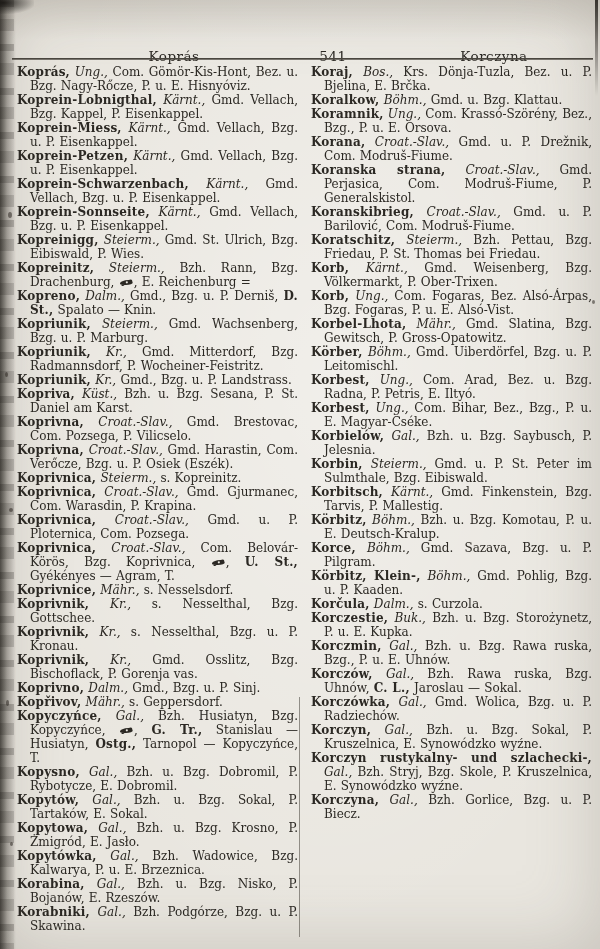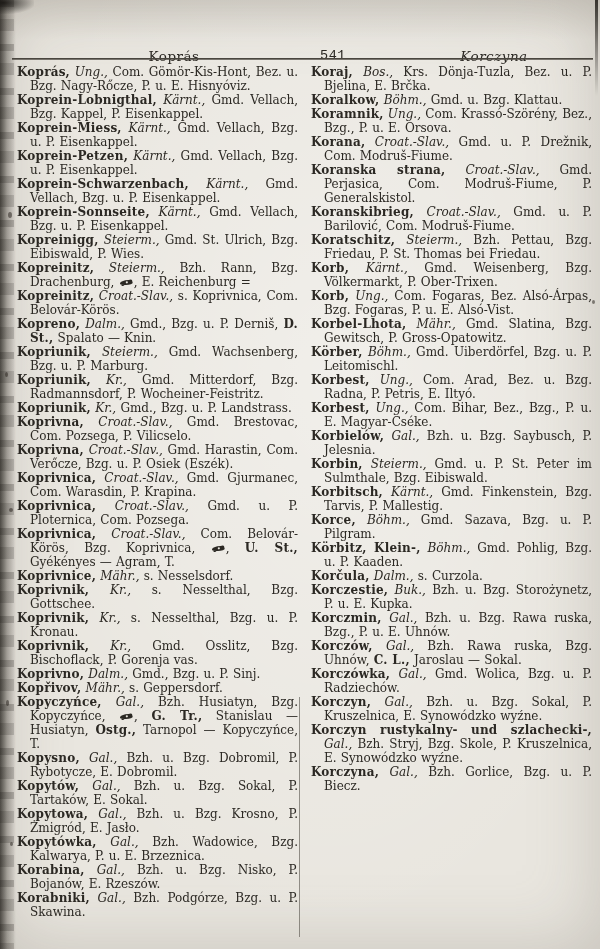--- a/index.html
+++ b/index.html
@@ -26,22 +26,22 @@
   }
   .corner-smudge-tl { position:absolute; left:0; top:0; width:34px; height:14px;
     background: radial-gradient(ellipse at 10% 20%, rgba(20,18,15,0.85), rgba(20,18,15,0) 75%); }
   .edge-right-top { position:absolute; right:2px; top:0; width:3px; height:96px;
     background: linear-gradient(to bottom, rgba(30,27,22,0.85), rgba(30,27,22,0)); }
   .speck { position:absolute; background:rgba(45,40,34,0.55); border-radius:50%; }
   
   .runhead { position:absolute; top:48px; left:0; width:100%; height:16px; font-size:13.5px;margin-left:32px; }
   .runhead span { position:absolute; transform:translateX(-50%); white-space:nowrap; letter-spacing:.5px; }
   .rh-left { left:142px; }
-  .rh-center { left:301px;font-family:Liberation Mono, monospace; }
-  .rh-right { left:462px;font-style:italic; }
+  .rh-center { left:301px; }
+  .rh-right { left:462px; }
   .head-rule { position:absolute; top:58px; left:12px; width:581px; height:2px;
     background: linear-gradient(to bottom, #4a463f 55%, rgba(74,70,63,0.35)); }
   
   .columns { position:absolute; top:65px; left:17px; width:576px; display:flex; gap:13px; }
   .column { width:281px; }
   .col-divider { position:absolute; left:299px; top:697px; width:1px; height:240px; background:rgba(70,66,58,0.55); }
   p.entry {
     margin:0; font-size:12px; line-height:14px;
     text-align: justify; text-justify: inter-word;
     text-indent:-13px; padding-left:13px;
@@ -80,27 +80,28 @@
         <p class="entry"><span class="seg-b">Koprein-Lobnigthal,</span><span class="seg-i"> Kärnt.,</span><span class="seg-r"> Gmd. Vellach, Bzg. Kappel, P. Eisenkappel.</span></p>
         <p class="entry"><span class="seg-b">Koprein-Miess,</span><span class="seg-i"> Kärnt.,</span><span class="seg-r"> Gmd. Vellach, Bzg. u. P. Eisenkappel.</span></p>
         <p class="entry"><span class="seg-b">Koprein-Petzen,</span><span class="seg-i"> Kärnt.,</span><span class="seg-r"> Gmd. Vellach, Bzg. u. P. Eisenkappel.</span></p>
         <p class="entry"><span class="seg-b">Koprein-Schwarzenbach,</span><span class="seg-i"> Kärnt.,</span><span class="seg-r"> Gmd. Vellach, Bzg. u. P. Eisenkappel.</span></p>
         <p class="entry"><span class="seg-b">Koprein-Sonnseite,</span><span class="seg-i"> Kärnt.,</span><span class="seg-r"> Gmd. Vellach, Bzg. u. P. Eisenkappel.</span></p>
         <p class="entry"><span class="seg-b">Kopreinigg,</span><span class="seg-i"> Steierm.,</span><span class="seg-r"> Gmd. St. Ulrich, Bzg. Eibiswald, P. Wies.</span></p>
         <p class="entry"><span class="seg-b">Kopreinitz,</span><span class="seg-i"> Steierm.,</span><span class="seg-r"> Bzh. Rann, Bzg. Drachenburg, </span><span class="icon-horn"><svg viewBox="0 0 22 12" xmlns="http://www.w3.org/2000/svg">
               <path fill="#2b2823" d="M3 9 Q1 9 1.5 7 Q2 5 5 4 Q9 2.5 14 2.5 Q19 2.5 20 5 Q21 7.5 17.5 8.6 Q13 10 8 9.6 Q5 9.4 3 9 Z M14 2.5 Q17 1 18.5 2 Q20 3 19 4.5 Z M4 9 Q2.5 10.5 4.5 11 Q7 11.5 8 9.6 Z"></path>
               <circle fill="#e9e6df" cx="11.5" cy="5.8" r="1.6"></circle>
             </svg></span><span class="seg-r">, E. Reichenburg =</span></p>
-        <p class="entry"><span class="seg-b">Kopreinitz,</span><span class="seg-i"> Croat.-Slav.,</span><span class="seg-r"> s. Koprivnica, Com. Belovár-Körös.</span></p>
         <p class="entry"><span class="seg-b">Kopreno,</span><span class="seg-i"> Dalm.,</span><span class="seg-r"> Gmd., Bzg. u. P. Derniš, </span><span class="seg-b">D. St.,</span><span class="seg-r"> Spalato — Knin.</span></p>
         <p class="entry"><span class="seg-b">Kopriunik,</span><span class="seg-i"> Steierm.,</span><span class="seg-r"> Gmd. Wachsenberg, Bzg. u. P. Marburg.</span></p>
         <p class="entry"><span class="seg-b">Kopriunik,</span><span class="seg-i"> Kr.,</span><span class="seg-r"> Gmd. Mitterdorf, Bzg. Radmannsdorf, P. Wocheiner-Feistritz.</span></p>
         <p class="entry"><span class="seg-b">Kopriunik,</span><span class="seg-i"> Kr.,</span><span class="seg-r"> Gmd., Bzg. u. P. Landstrass.</span></p>
+        <p class="entry"><span class="seg-b">Kopriva,</span><span class="seg-i"> Küst.,</span><span class="seg-r"> Bzh. u. Bzg. Sesana, P. St. Daniel am Karst.</span></p>
         <p class="entry"><span class="seg-b">Koprivna,</span><span class="seg-i"> Croat.-Slav.,</span><span class="seg-r"> Gmd. Brestovac, Com. Pozsega, P. Vilicselo.</span></p>
         <p class="entry"><span class="seg-b">Koprivna,</span><span class="seg-i"> Croat.-Slav.,</span><span class="seg-r"> Gmd. Harastin, Com. Verőcze, Bzg. u. P. Osiek (Eszék).</span></p>
+        <p class="entry"><span class="seg-b">Koprivnica,</span><span class="seg-i"> Steierm.,</span><span class="seg-r"> s. Kopreinitz.</span></p>
         <p class="entry"><span class="seg-b">Koprivnica,</span><span class="seg-i"> Croat.-Slav.,</span><span class="seg-r"> Gmd. Gjurmanec, Com. Warasdin, P. Krapina.</span></p>
         <p class="entry"><span class="seg-b">Koprivnica,</span><span class="seg-i"> Croat.-Slav.,</span><span class="seg-r"> Gmd. u. P. Ploternica, Com. Pozsega.</span></p>
         <p class="entry"><span class="seg-b">Koprivnica,</span><span class="seg-i"> Croat.-Slav.,</span><span class="seg-r"> Com. Belovár-Körös, Bzg. Koprivnica, </span><span class="icon-horn"><svg viewBox="0 0 22 12" xmlns="http://www.w3.org/2000/svg">
               <path fill="#2b2823" d="M3 9 Q1 9 1.5 7 Q2 5 5 4 Q9 2.5 14 2.5 Q19 2.5 20 5 Q21 7.5 17.5 8.6 Q13 10 8 9.6 Q5 9.4 3 9 Z M14 2.5 Q17 1 18.5 2 Q20 3 19 4.5 Z M4 9 Q2.5 10.5 4.5 11 Q7 11.5 8 9.6 Z"></path>
               <circle fill="#e9e6df" cx="11.5" cy="5.8" r="1.6"></circle>
             </svg></span><span class="seg-r">, </span><span class="seg-b">U. St.,</span><span class="seg-r"> Gyékényes — Agram, T.</span></p>
         <p class="entry"><span class="seg-b">Koprivnice,</span><span class="seg-i"> Mähr.,</span><span class="seg-r"> s. Nesselsdorf.</span></p>
         <p class="entry"><span class="seg-b">Koprivnik,</span><span class="seg-i"> Kr.,</span><span class="seg-r"> s. Nesselthal, Bzg. Gottschee.</span></p>
         <p class="entry"><span class="seg-b">Koprivnik,</span><span class="seg-i"> Kr.,</span><span class="seg-r"> s. Nesselthal, Bzg. u. P. Kronau.</span></p>
         <p class="entry"><span class="seg-b">Koprivnik,</span><span class="seg-i"> Kr.,</span><span class="seg-r"> Gmd. Osslitz, Bzg. Bischoflack, P. Gorenja vas.</span></p>
@@ -127,20 +128,21 @@
         <p class="entry"><span class="seg-b">Koratschitz,</span><span class="seg-i"> Steierm.,</span><span class="seg-r"> Bzh. Pettau, Bzg. Friedau, P. St. Thomas bei Friedau.</span></p>
         <p class="entry"><span class="seg-b">Korb,</span><span class="seg-i"> Kärnt.,</span><span class="seg-r"> Gmd. Weisenberg, Bzg. Völkermarkt, P. Ober-Trixen.</span></p>
         <p class="entry"><span class="seg-b">Korb,</span><span class="seg-i"> Ung.,</span><span class="seg-r"> Com. Fogaras, Bez. Alsó-Árpas, Bzg. Fogaras, P. u. E. Alsó-Vist.</span></p>
         <p class="entry"><span class="seg-b">Korbel-Lhota,</span><span class="seg-i"> Mähr.,</span><span class="seg-r"> Gmd. Slatina, Bzg. Gewitsch, P. Gross-Opatowitz.</span></p>
         <p class="entry"><span class="seg-b">Körber,</span><span class="seg-i"> Böhm.,</span><span class="seg-r"> Gmd. Uiberdörfel, Bzg. u. P. Leitomischl.</span></p>
         <p class="entry"><span class="seg-b">Korbest,</span><span class="seg-i"> Ung.,</span><span class="seg-r"> Com. Arad, Bez. u. Bzg. Radna, P. Petris, E. Iltyó.</span></p>
         <p class="entry"><span class="seg-b">Korbest,</span><span class="seg-i"> Ung.,</span><span class="seg-r"> Com. Bihar, Bez., Bzg., P. u. E. Magyar-Cséke.</span></p>
         <p class="entry"><span class="seg-b">Korbielów,</span><span class="seg-i"> Gal.,</span><span class="seg-r"> Bzh. u. Bzg. Saybusch, P. Jelesnia.</span></p>
         <p class="entry"><span class="seg-b">Korbin,</span><span class="seg-i"> Steierm.,</span><span class="seg-r"> Gmd. u. P. St. Peter im Sulmthale, Bzg. Eibiswald.</span></p>
         <p class="entry"><span class="seg-b">Korbitsch,</span><span class="seg-i"> Kärnt.,</span><span class="seg-r"> Gmd. Finkenstein, Bzg. Tarvis, P. Mallestig.</span></p>
+        <p class="entry"><span class="seg-b">Körbitz,</span><span class="seg-i"> Böhm.,</span><span class="seg-r"> Bzh. u. Bzg. Komotau, P. u. E. Deutsch-Kralup.</span></p>
         <p class="entry"><span class="seg-b">Korce,</span><span class="seg-i"> Böhm.,</span><span class="seg-r"> Gmd. Sazava, Bzg. u. P. Pilgram.</span></p>
         <p class="entry"><span class="seg-b">Körbitz, Klein-,</span><span class="seg-i"> Böhm.,</span><span class="seg-r"> Gmd. Pohlig, Bzg. u. P. Kaaden.</span></p>
         <p class="entry"><span class="seg-b">Korčula,</span><span class="seg-i"> Dalm.,</span><span class="seg-r"> s. Curzola.</span></p>
         <p class="entry"><span class="seg-b">Korczestie,</span><span class="seg-i"> Buk.,</span><span class="seg-r"> Bzh. u. Bzg. Storożynetz, P. u. E. Kupka.</span></p>
         <p class="entry"><span class="seg-b">Korczmin,</span><span class="seg-i"> Gal.,</span><span class="seg-r"> Bzh. u. Bzg. Rawa ruska, Bzg., P. u. E. Uhnów.</span></p>
         <p class="entry"><span class="seg-b">Korczów,</span><span class="seg-i"> Gal.,</span><span class="seg-r"> Bzh. Rawa ruska, Bzg. Uhnów, </span><span class="seg-b">C. L.,</span><span class="seg-r"> Jaroslau — Sokal.</span></p>
         <p class="entry"><span class="seg-b">Korczówka,</span><span class="seg-i"> Gal.,</span><span class="seg-r"> Gmd. Wolica, Bzg. u. P. Radziechów.</span></p>
         <p class="entry"><span class="seg-b">Korczyn,</span><span class="seg-i"> Gal.,</span><span class="seg-r"> Bzh. u. Bzg. Sokal, P. Kruszelnica, E. Synowódzko wyźne.</span></p>
         <p class="entry"><span class="seg-b">Korczyn rustykalny- und szlachecki-,</span><span class="seg-i"> Gal.,</span><span class="seg-r"> Bzh. Stryj, Bzg. Skole, P. Kruszelnica, E. Synowódzko wyźne.</span></p>
         <p class="entry"><span class="seg-b">Korczyna,</span><span class="seg-i"> Gal.,</span><span class="seg-r"> Bzh. Gorlice, Bzg. u. P. Biecz.</span></p>

